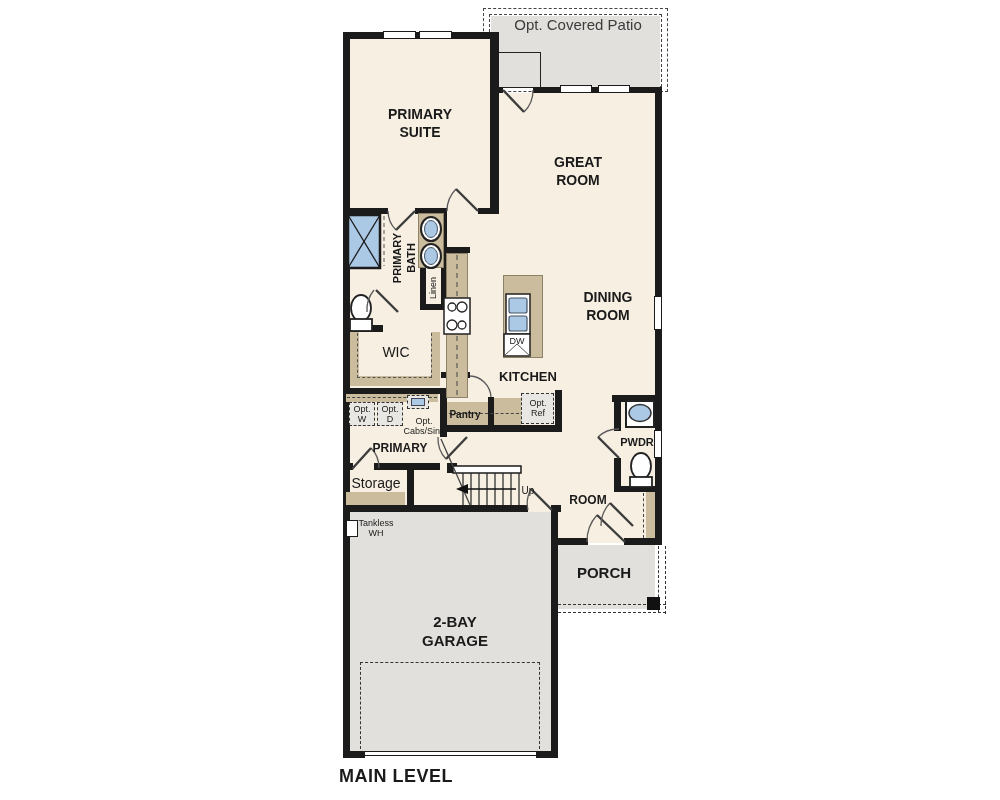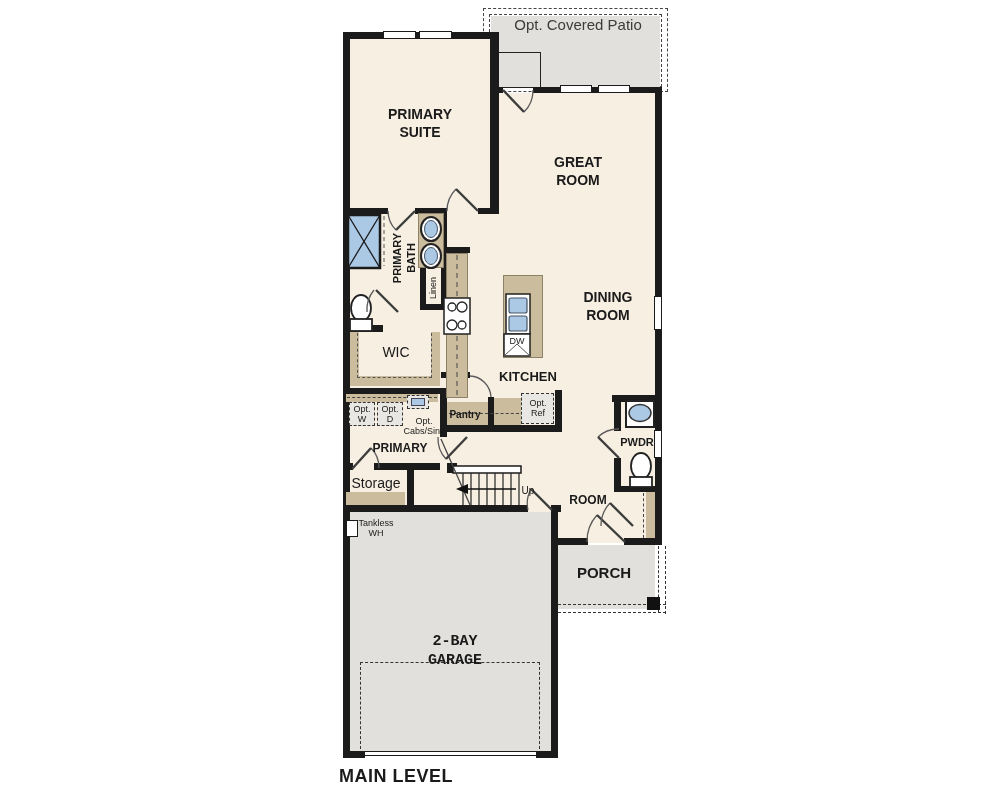--- a/index.html
+++ b/index.html
@@ -248,17 +248,17 @@
   <div class="lbl tiny" style="left:424px;top:426px;">Opt.
 Cabs/Sink</div>
   <div class="lbl sm" style="left:400px;top:448px;font-size:12px;">PRIMARY</div>
   <div class="lbl plain" style="left:376px;top:484px;">Storage</div>
   <div class="lbl plain" style="left:528px;top:491px;font-size:10px;">Up</div>
   <div class="lbl sm" style="left:637px;top:443px;">PWDR</div>
   <div class="lbl sm" style="left:588px;top:500px;font-size:12px;">ROOM</div>
   <div class="lbl tiny" style="left:376px;top:528px;">Tankless
 WH</div>
   <div class="lbl sm" style="left:604px;top:573px;font-size:15px;">PORCH</div>
-  <div class="lbl" style="left:455px;top:652px;font-size:15px;font-family:Liberation Mono, monospace;">2-BAY
+  <div class="lbl" style="left:455px;top:632px;font-size:15px;">2-BAY
 GARAGE</div>
   <div class="abs" style="left:339px;top:766px;font-size:18px;font-weight:bold;letter-spacing:0.5px;">MAIN LEVEL</div>
 
 </div>
 
 </body></html>

